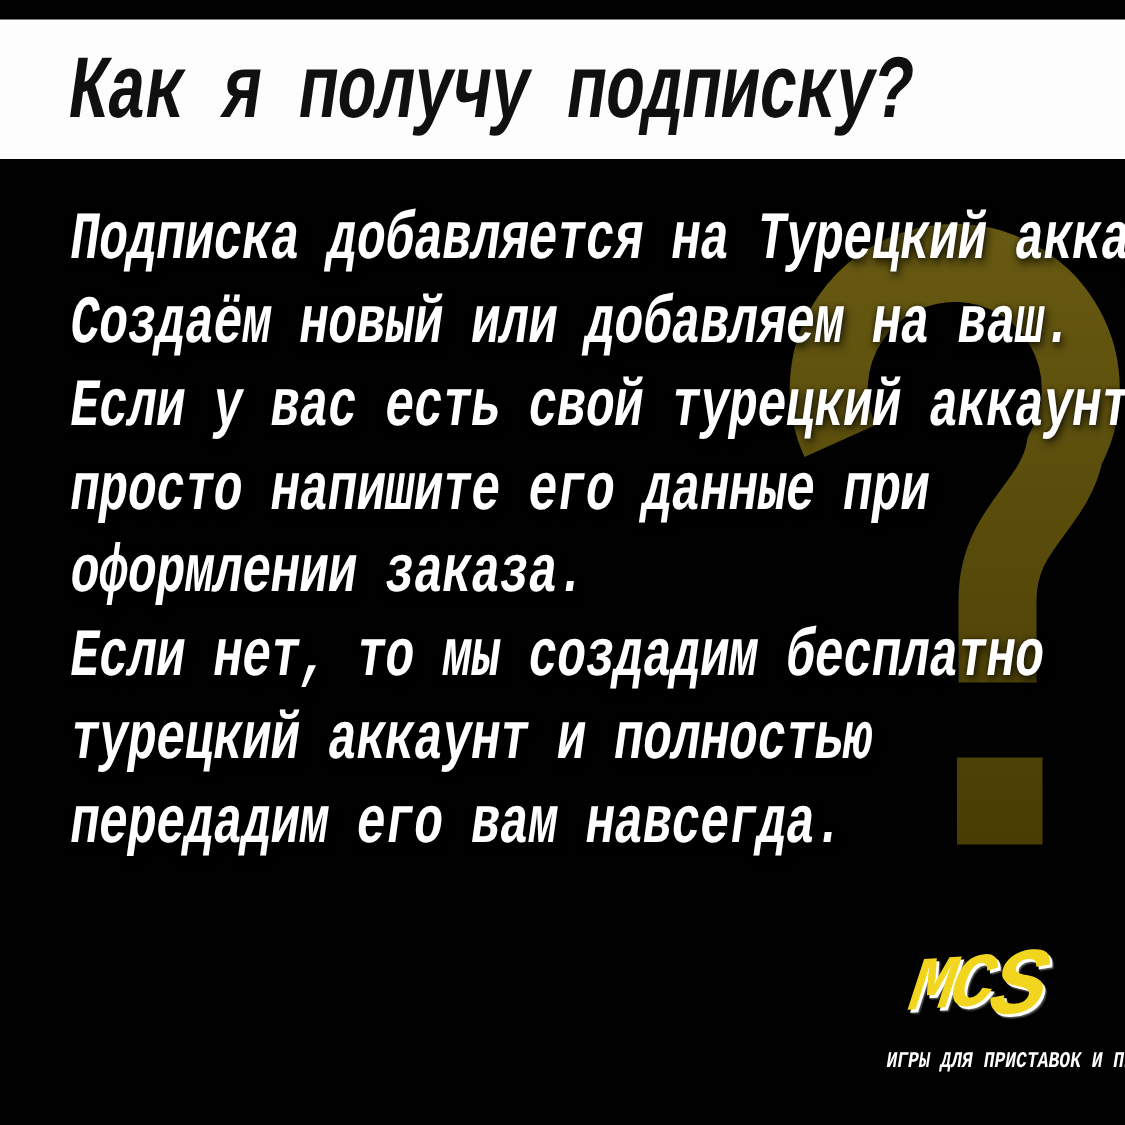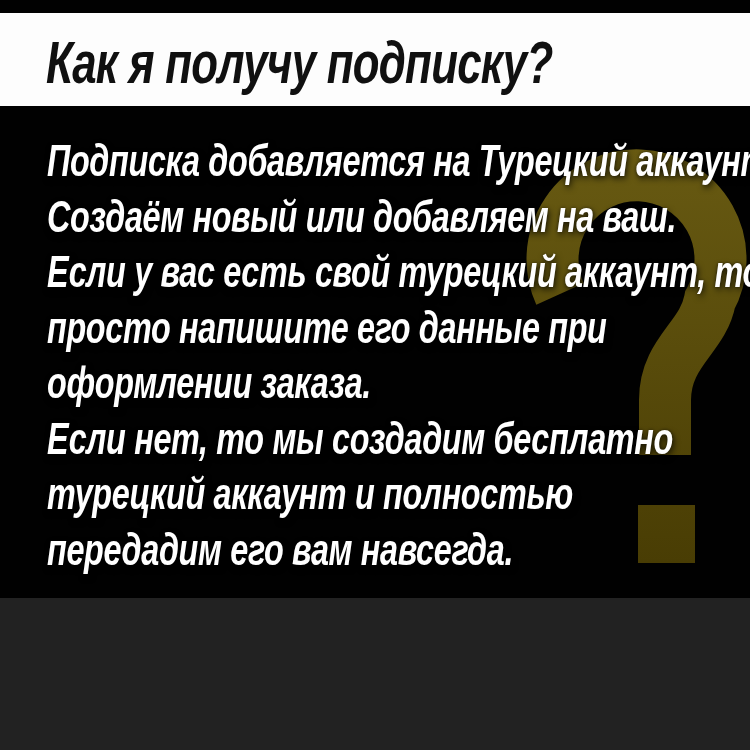--- a/index.html
+++ b/index.html
@@ -1,19 +1,19 @@
 <!DOCTYPE html>
 <html><head>
 <meta charset="utf-8">
 <style>
   html,body { margin:0; padding:0; background:#222; }
   .stage {
-    position:relative; width:750px; height:598px; overflow:hidden;
+    position:relative; width:750px; height:750px; overflow:hidden;
     background:#010101;
-    font-family:Liberation Sans, sans-serif;
+    font-family:Liberation Mono, monospace;
   }
 
   
   .header-band {
     position:absolute; top:13px; left:0; width:750px; height:93px;
     background:#fdfdfd; display:flex; align-items:center;
   }
   .header-title {
     display:inline-block; margin-left:46px; padding-top:6px;
     font-size:60px; font-weight:bold; font-style:italic;

